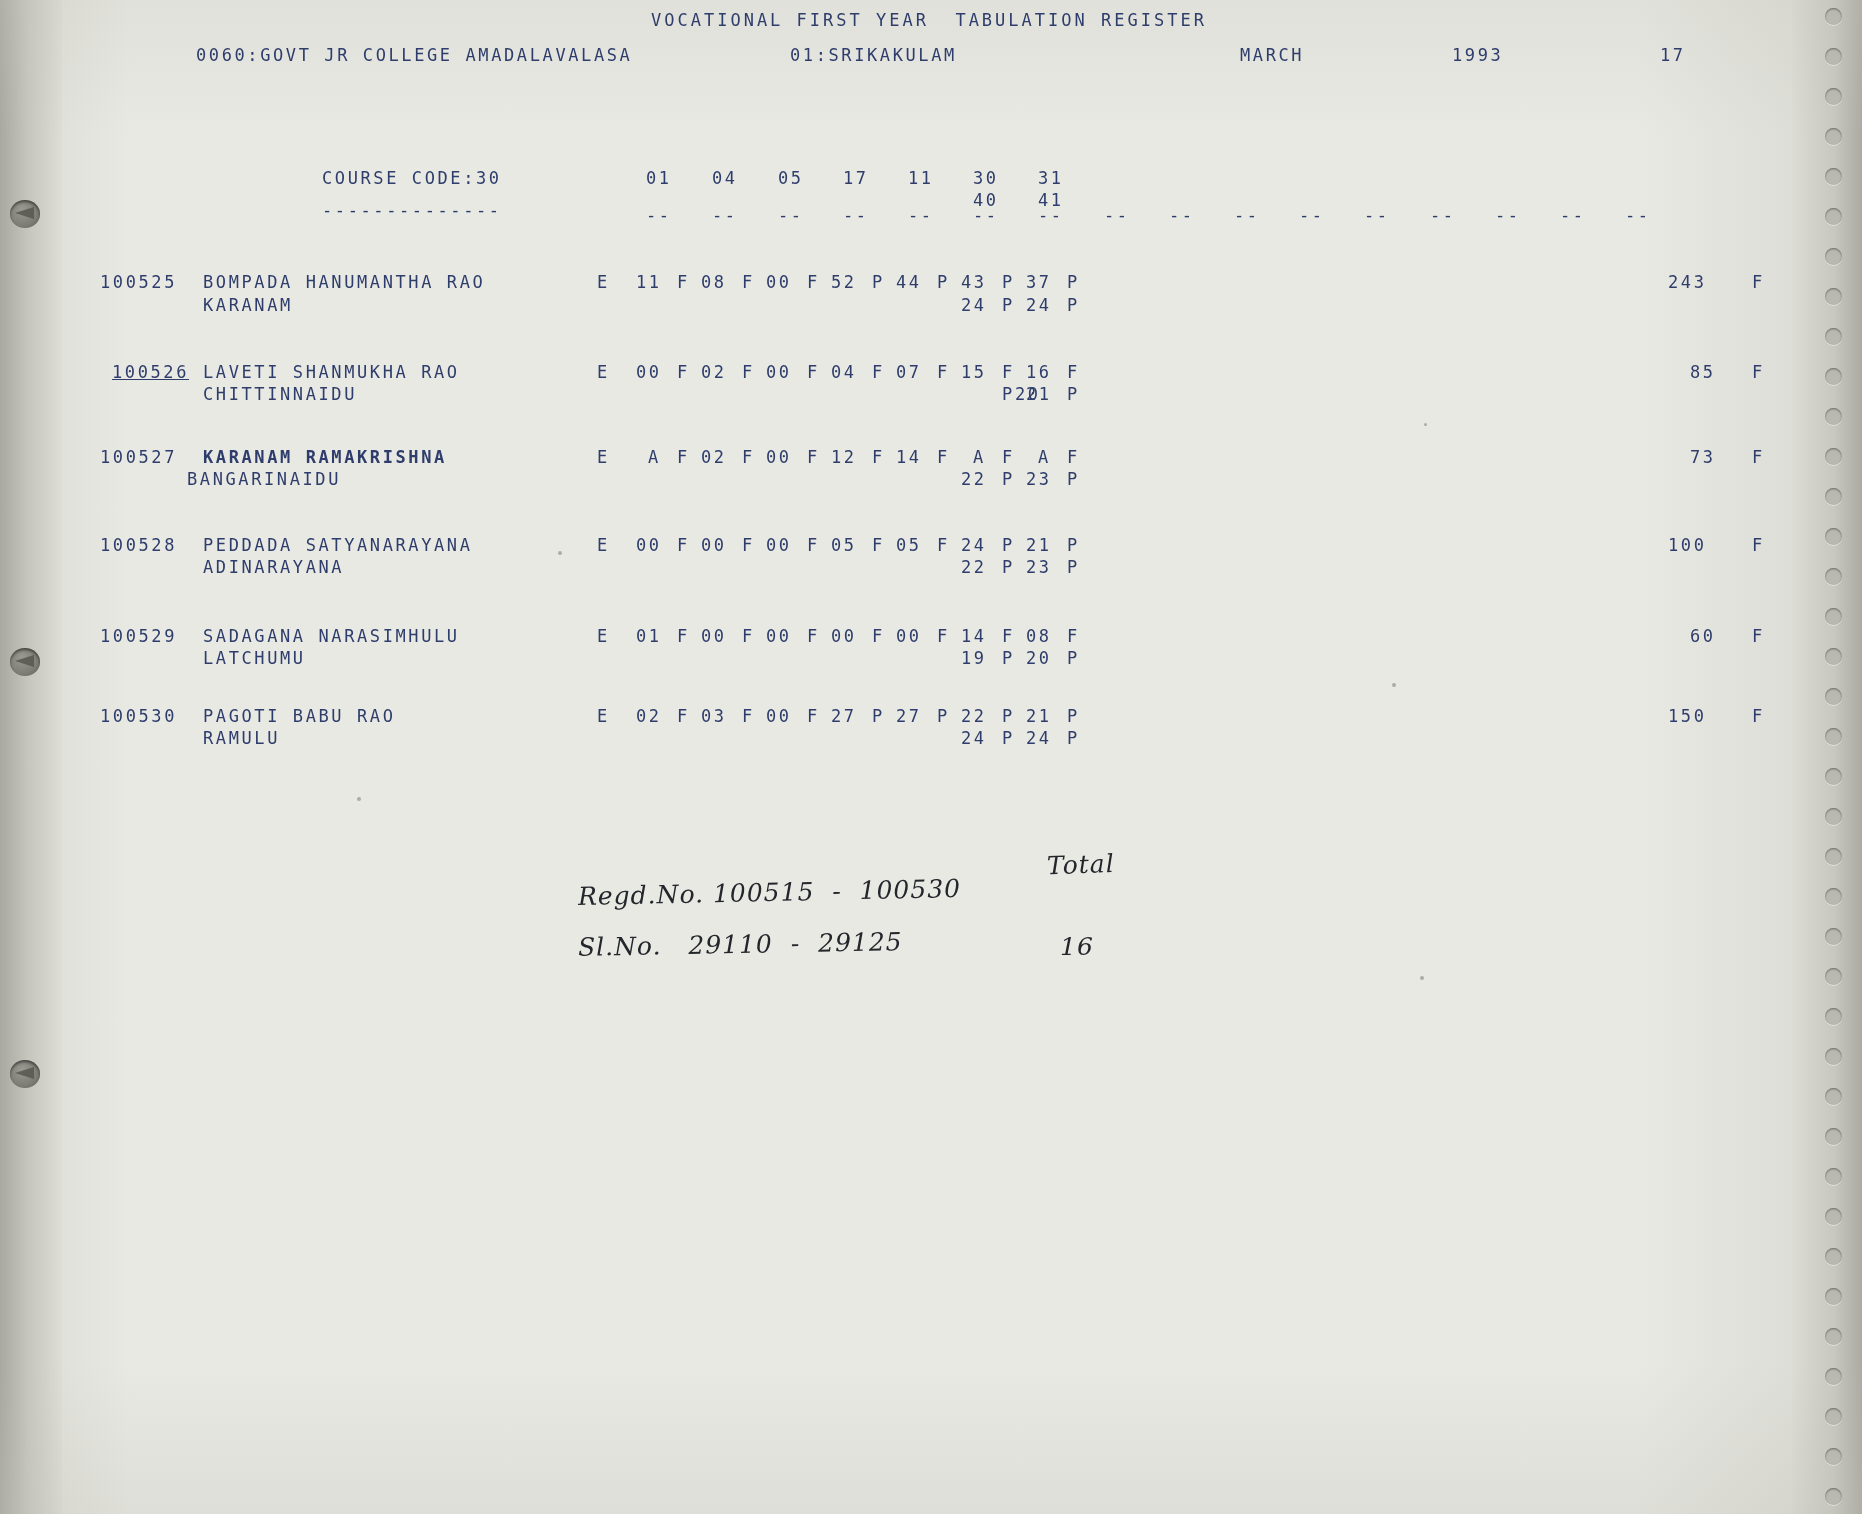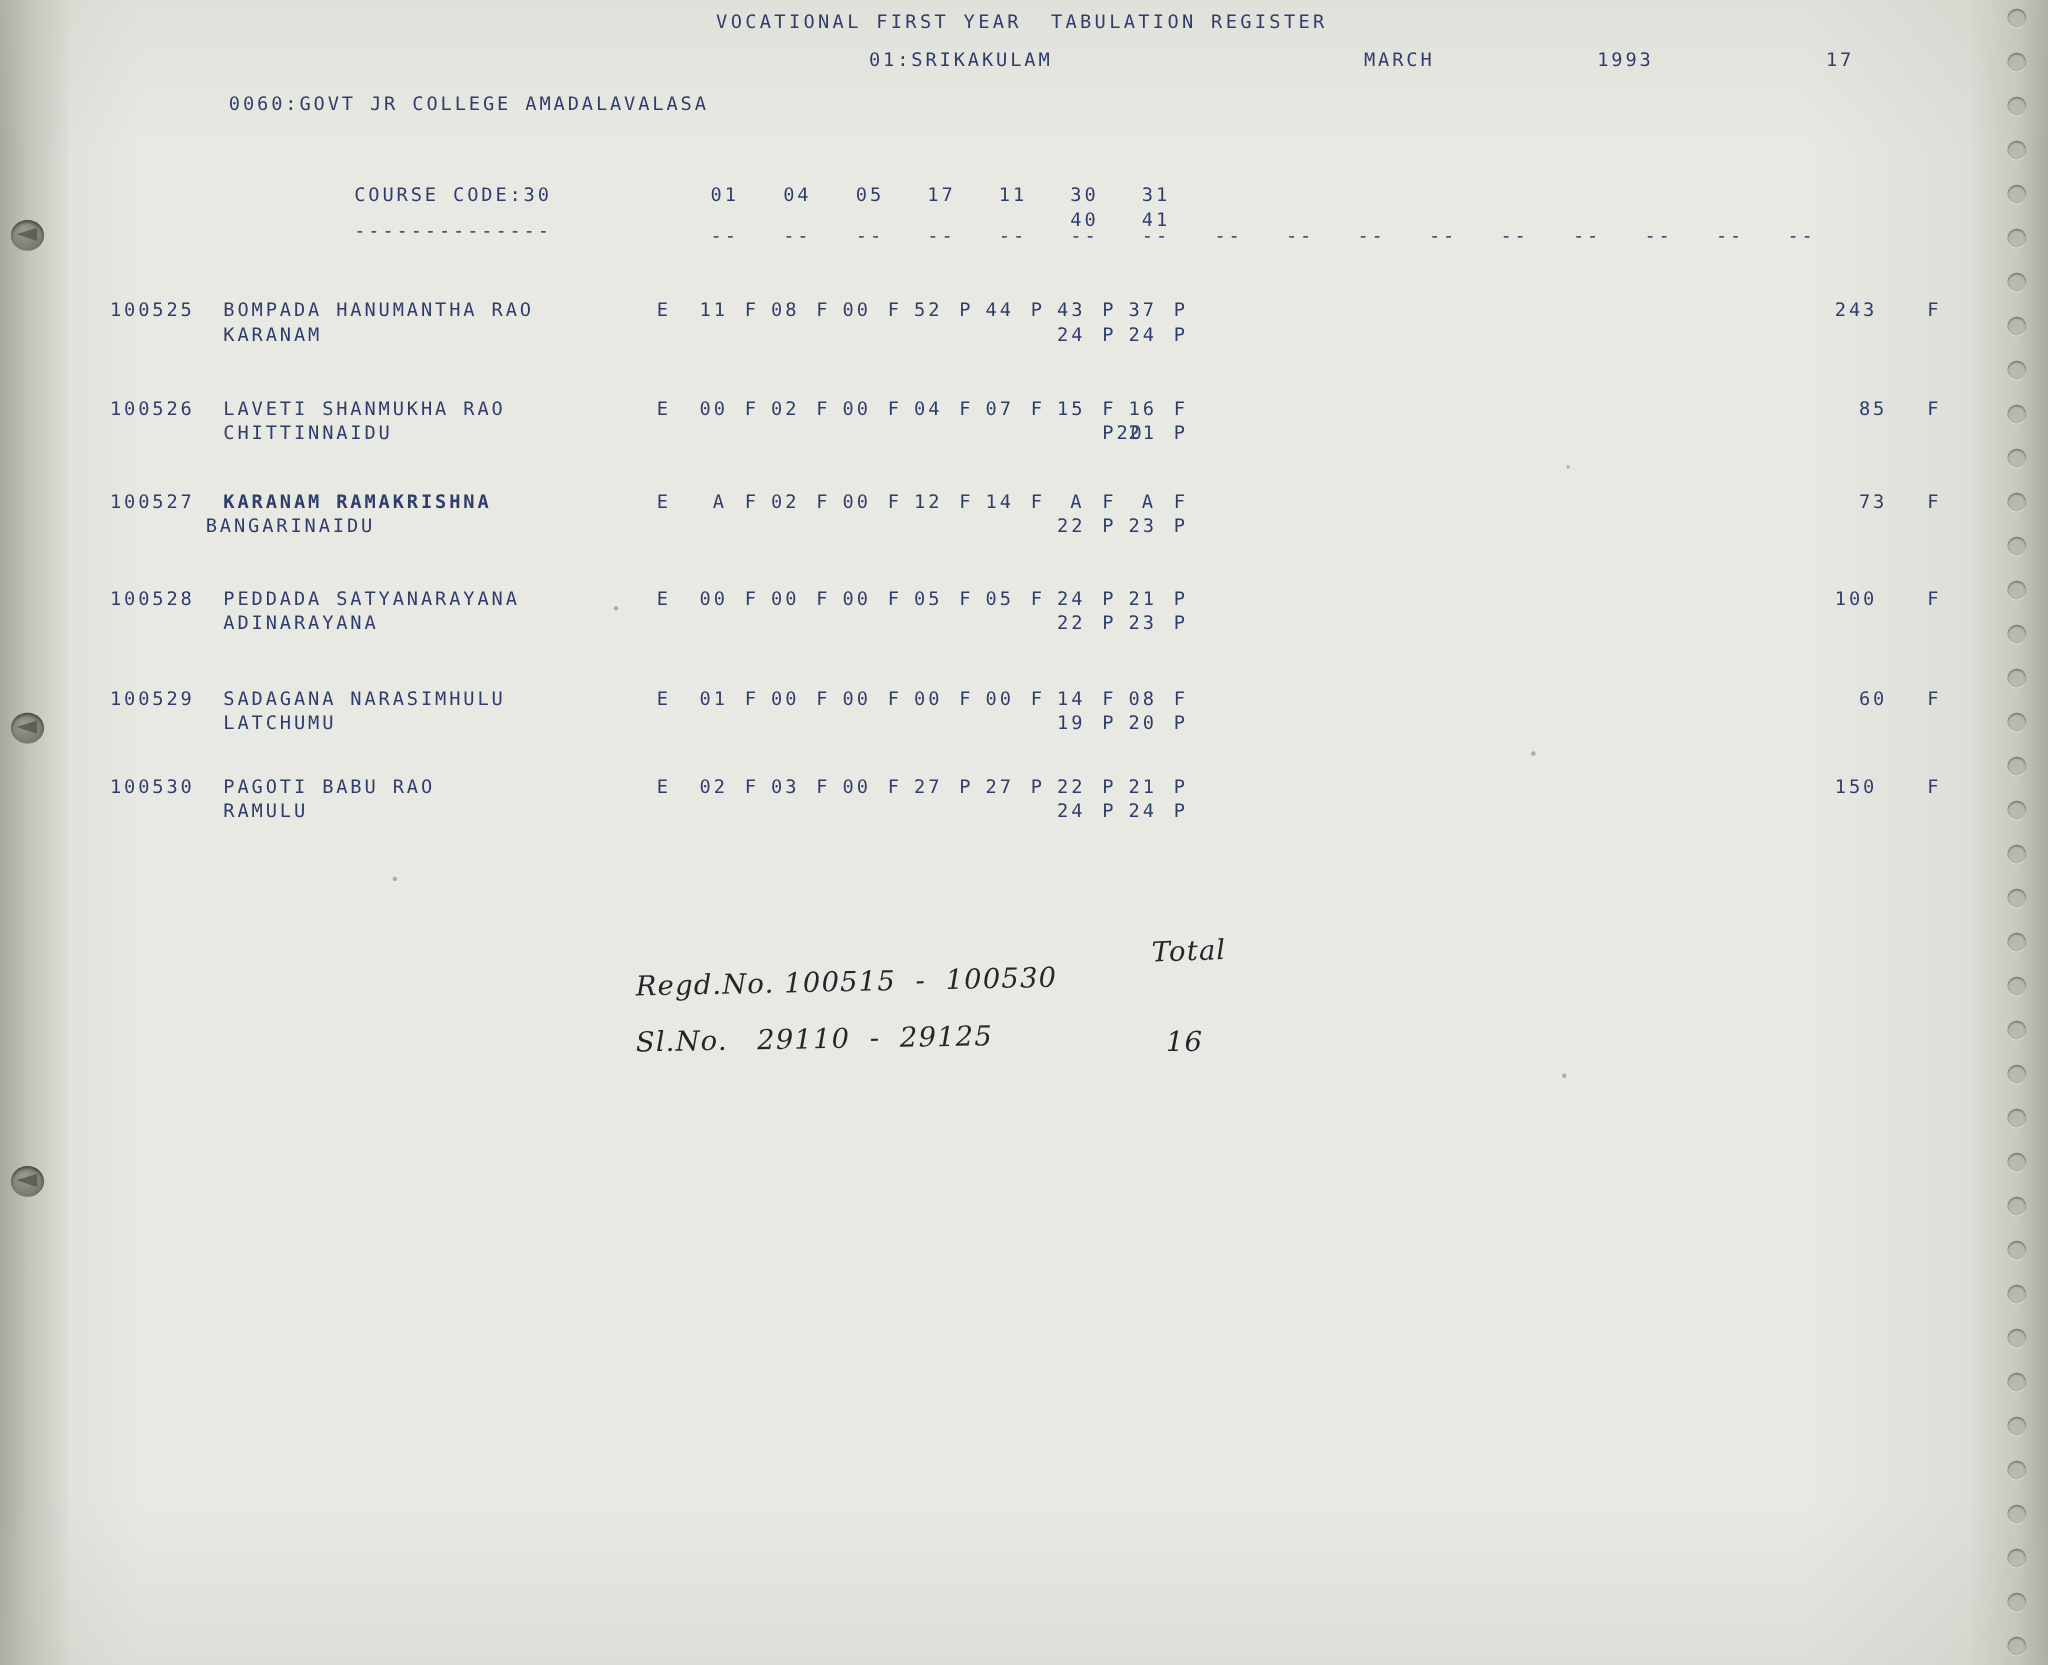--- a/index.html
+++ b/index.html
@@ -142,21 +142,21 @@
     <div class="sprocket" style="top:1288px"></div>
     <div class="sprocket" style="top:1328px"></div>
     <div class="sprocket" style="top:1368px"></div>
     <div class="sprocket" style="top:1408px"></div>
     <div class="sprocket" style="top:1448px"></div>
     <div class="sprocket" style="top:1488px"></div>
   </div>
 
   <div class="ink title" style="left:651px; top:10px;">VOCATIONAL FIRST YEAR  TABULATION REGISTER</div>
 
-  <div class="ink" style="left:208px; top:45px;margin-top:40px;">0060:GOVT JR COLLEGE AMADALAVALASA</div>
+  <div class="ink" style="left:196px; top:45px;">0060:GOVT JR COLLEGE AMADALAVALASA</div>
   <div class="ink" style="left:790px; top:45px;">01:SRIKAKULAM</div>
   <div class="ink" style="left:1240px; top:45px;">MARCH</div>
   <div class="ink" style="left:1452px; top:45px;">1993</div>
   <div class="ink" style="left:1660px; top:45px;">17</div>
 
   <div class="ink" style="left:322px; top:168px;">COURSE CODE:30</div>
   <div class="ink" style="left:322px; top:200px;">--------------</div>
 
   <div class="ink" style="left:646px; top:168px;">01</div>
   <div class="ink" style="left:712px; top:168px;">04</div>
@@ -210,21 +210,21 @@
     <div class="ink" style="left:961px; top:295px;">24</div>
     <div class="ink" style="left:1002px; top:295px;">P</div>
     <div class="ink" style="left:1026px; top:295px;">24</div>
     <div class="ink" style="left:1067px; top:295px;">P</div>
 
     <div class="ink" style="left:1668px; top:272px;">243</div>
     <div class="ink" style="left:1752px; top:272px;">F</div>
   </div>
 
   <div>
-    <div class="ink" style="left:100px; top:362px;">100526</div>
+    <div class="ink" style="left:112px; top:362px;text-decoration:underline;">100526</div>
     <div class="ink" style="left:203px; top:362px;">LAVETI SHANMUKHA RAO</div>
     <div class="ink" style="left:203px; top:384px;">CHITTINNAIDU</div>
     <div class="ink" style="left:597px; top:362px;">E</div>
 
     <div class="ink" style="left:636px; top:362px;">00</div>
     <div class="ink" style="left:677px; top:362px;">F</div>
     <div class="ink" style="left:701px; top:362px;">02</div>
     <div class="ink" style="left:742px; top:362px;">F</div>
     <div class="ink" style="left:766px; top:362px;">00</div>
     <div class="ink" style="left:807px; top:362px;">F</div>

